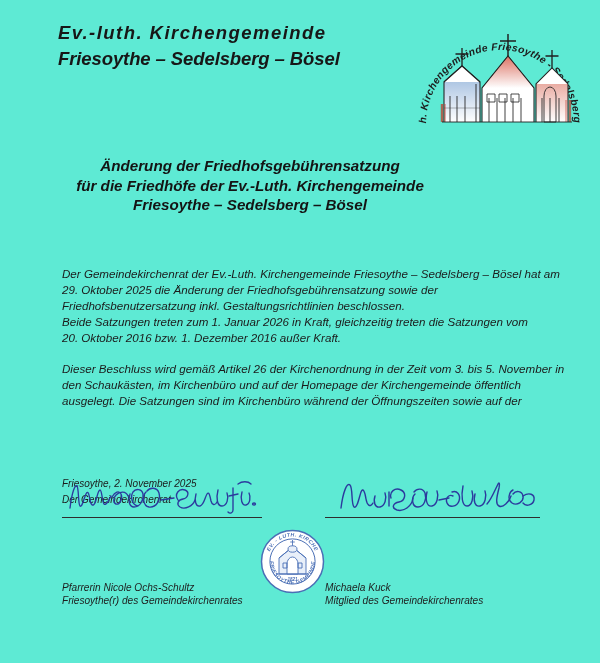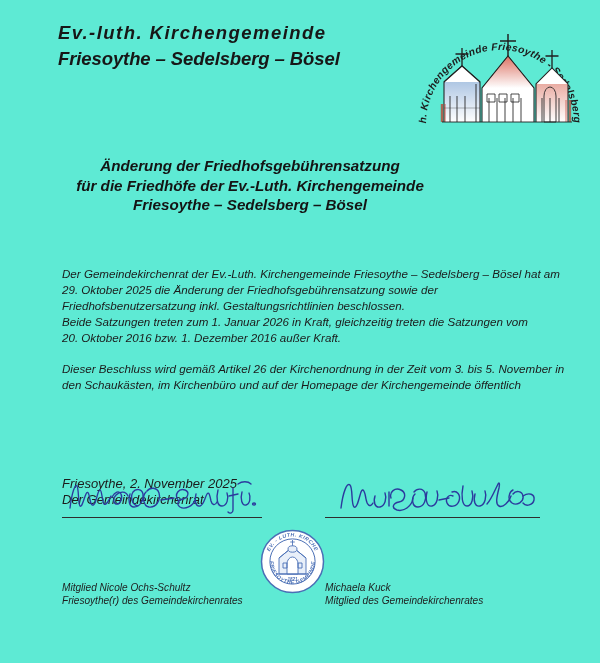--- a/index.html
+++ b/index.html
@@ -92,21 +92,21 @@
   .para .ln { display: block; white-space: nowrap; }
 
   .closing {
     position: absolute;
     left: 62px;
     top: 476px;
     width: 480px;
   }
   .closing .ln {
     display: block;
-    font-size: 13px;
+    font-size: 10px;
     line-height: 15.9px;
     color: #1b1b1b;
     white-space: nowrap;
   }
 
   
   .sig-area {
     position: absolute;
     left: 0;
     top: 525px;
@@ -237,20 +237,21 @@
       <span class="ln">Der Gemeindekirchenrat der Ev.-Luth. Kirchengemeinde Friesoythe – Sedelsberg – Bösel hat am</span>
       <span class="ln">29. Oktober 2025 die Änderung der Friedhofsgebührensatzung sowie der</span>
       <span class="ln">Friedhofsbenutzersatzung inkl. Gestaltungsrichtlinien beschlossen.</span>
       <span class="ln">Beide Satzungen treten zum 1. Januar 2026 in Kraft, gleichzeitig treten die Satzungen vom</span>
       <span class="ln">20. Oktober 2016 bzw. 1. Dezember 2016 außer Kraft.</span>
     </p>
 
     <p class="para">
       <span class="ln">Dieser Beschluss wird gemäß Artikel 26 der Kirchenordnung in der Zeit vom 3. bis 5. November in</span>
       <span class="ln">den Schaukästen, im Kirchenbüro und auf der Homepage der Kirchengemeinde öffentlich</span>
+      <span class="ln">ausgelegt. Die Satzungen sind im Kirchenbüro während der Öffnungszeiten sowie auf der</span>
     </p>
 
   </div>
 
   <div class="closing">
     <span class="ln">Friesoythe, 2. November 2025</span>
     <span class="ln">Der Gemeindekirchenrat</span>
   </div>
 
   <div class="sig-area">
@@ -275,21 +276,21 @@
             <path d="M152,20 C150,28 151,36 156,36 C161,36 163,28 161,23"></path>
             <path d="M163,26 L172,24 M167,18 L167,40 C167,43 164,44 162,42"></path>
             <path d="M176,22 C174,29 176,36 180,35 C184,34 185,27 183,23"></path>
             <path d="M188,33 C190,33 190,35 188,35 C186,35 186,33 188,33"></path>
             <path d="M172,14 C176,11 182,11 185,14"></path>
           </g>
         </svg>
       </div>
       <div class="sig-rule"></div>
       <div class="sig-names">
-        <span class="ln">Mitglied Nicole Ochs-Schultz</span>
+        <span class="ln">Pfarrerin Nicole Ochs-Schultz</span>
         <span class="ln">Friesoythe(r) des Gemeindekirchenrates</span>
       </div>
     </div>
 
     <div class="sig-block sig-right">
       <div class="sig-ink">
         <svg viewBox="0 0 210 46" xmlns="http://www.w3.org/2000/svg">
           <g fill="none" stroke="#2c3a9e" stroke-width="1.4" stroke-linecap="round" stroke-linejoin="round">
             <path d="M6,38 C8,22 12,12 15,15 C18,18 16,34 19,37 C22,39 24,28 26,22
                      C28,17 30,22 31,29 C32,35 35,38 38,33"></path>

